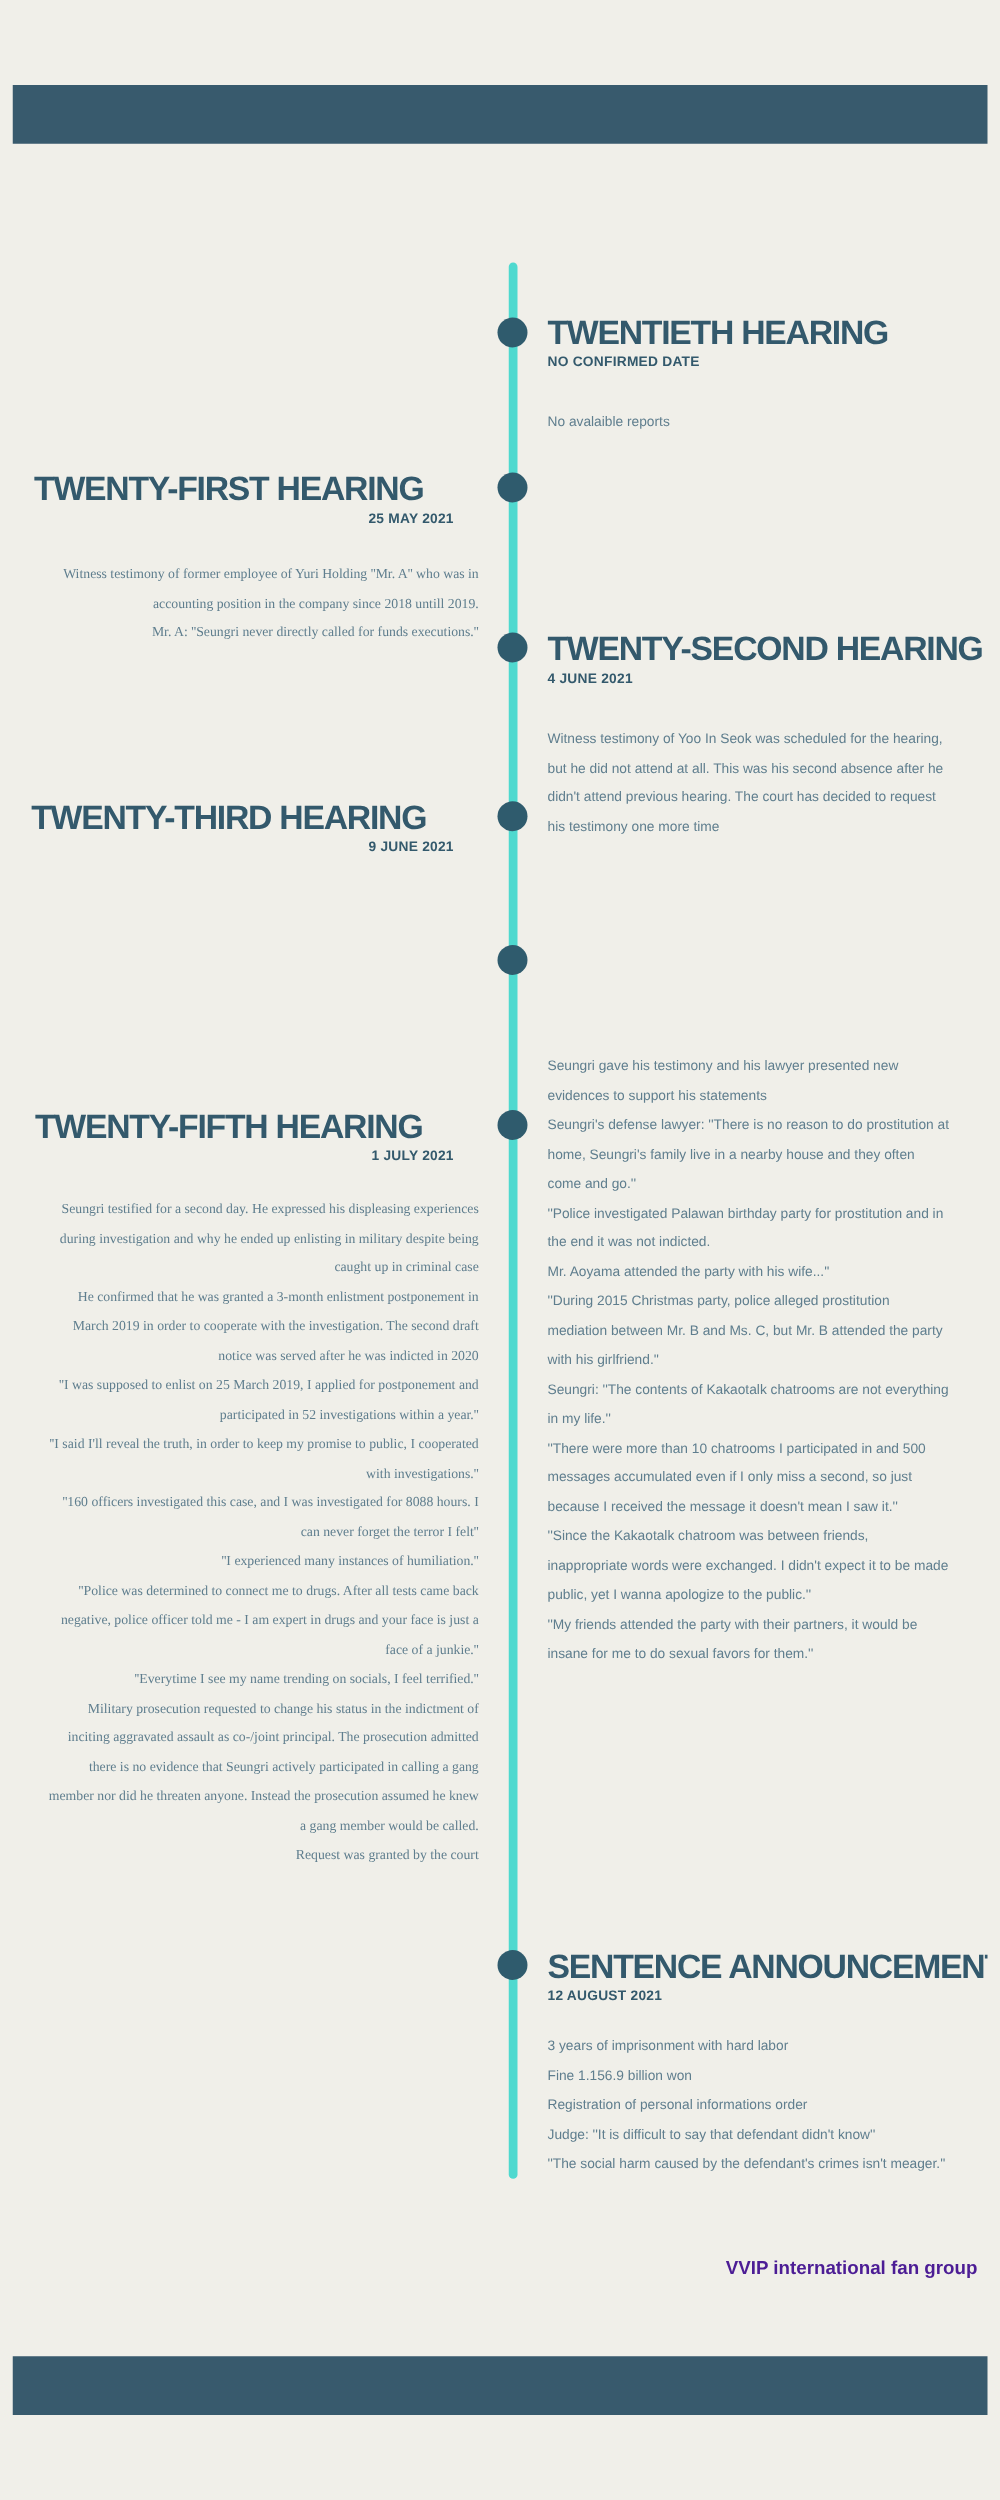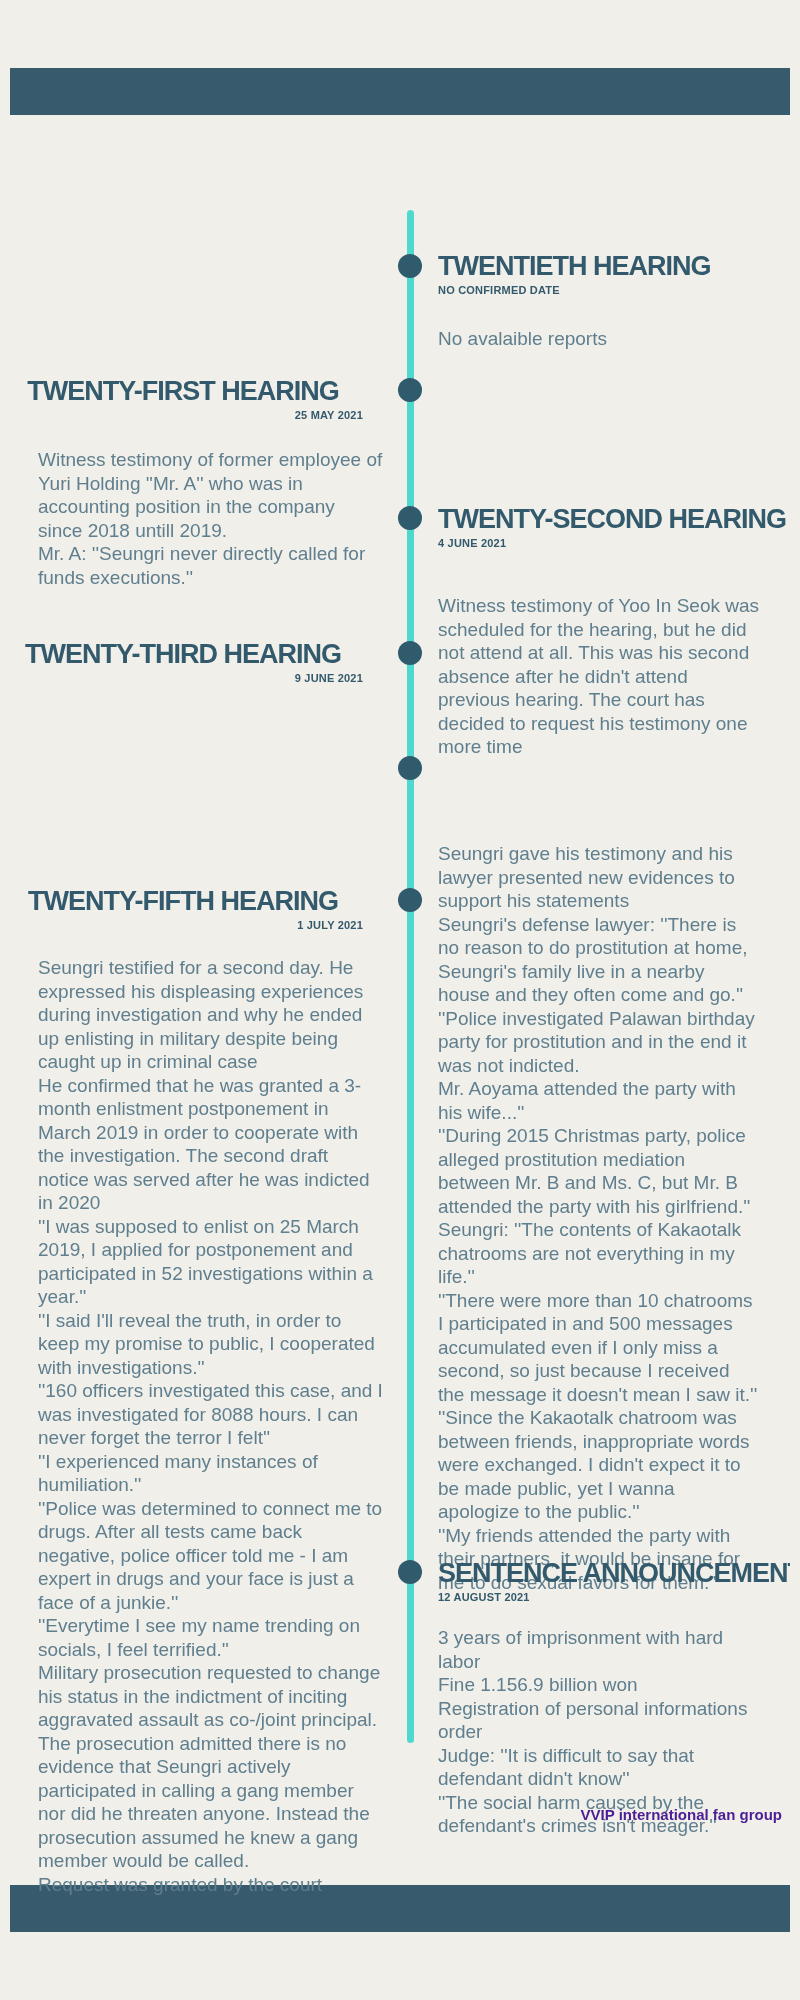--- a/index.html
+++ b/index.html
@@ -18,25 +18,25 @@
   .title-block.left{right:427px;width:360px;text-align:right;}
   .entry-title{
     margin:0;font-size:27px;line-height:30px;font-weight:700;
     letter-spacing:-1px;color:#33596c;white-space:nowrap;
   }
   .title-block.left .entry-title{text-align:center;}
   .entry-date{
     margin-top:3px;font-size:11px;font-weight:700;letter-spacing:0.2px;color:#33596c;
   }
   .body-block{
-    position:absolute;font-size:19px;line-height:23.5px;color:#5f7e8e;
+    position:absolute;font-size:11px;line-height:23.5px;color:#5f7e8e;
     white-space:pre-line;
   }
   .body-block.right{left:428px;width:322px;text-align:left;}
-  .body-block.left{left:28px;width:345px;}
+  .body-block.left{left:28px;width:345px;text-align:right;font-family:Liberation Serif, serif;}
   .credit{
     position:absolute;top:1806px;right:8px;font-size:15px;font-weight:700;color:#4c1d95;
   }
 </style>
 </head>
 <body>
 
 <div class="canvas">
 
   <div class="bar top"></div>
@@ -62,21 +62,21 @@
     <h2 class="entry-title">TWENTY-FIRST HEARING</h2>
     <div class="entry-date">25 MAY 2021</div>
   </div>
   <div class="body-block left" style="top:448px">Witness testimony of former employee of Yuri Holding ''Mr. A'' who was in accounting position in the company since 2018 untill 2019.
 Mr. A: ''Seungri never directly called for funds executions.''</div>
 
   <div class="title-block right" style="top:504px">
     <h2 class="entry-title">TWENTY-SECOND HEARING</h2>
     <div class="entry-date">4 JUNE 2021</div>
   </div>
-  <div class="body-block right" style="top:594px">Witness testimony of Yoo In Seok was scheduled for the hearing, but he did not attend at all. This was his second absence after he didn't attend previous hearing. The court has decided to request his testimony one more time</div>
+  <div class="body-block right" style="top:580px">Witness testimony of Yoo In Seok was scheduled for the hearing, but he did not attend at all. This was his second absence after he didn't attend previous hearing. The court has decided to request his testimony one more time</div>
 
   <div class="title-block left" style="top:639px">
     <h2 class="entry-title">TWENTY-THIRD HEARING</h2>
     <div class="entry-date">9 JUNE 2021</div>
   </div>
 
   <div class="body-block right" style="top:842px">Seungri gave his testimony and his lawyer presented new evidences to support his statements
 Seungri's defense lawyer: ''There is no reason to do prostitution at home, Seungri's family live in a nearby house and they often come and go.''
 ''Police investigated Palawan birthday party for prostitution and in the end it was not indicted.
 Mr. Aoyama attended the party with his wife...''

